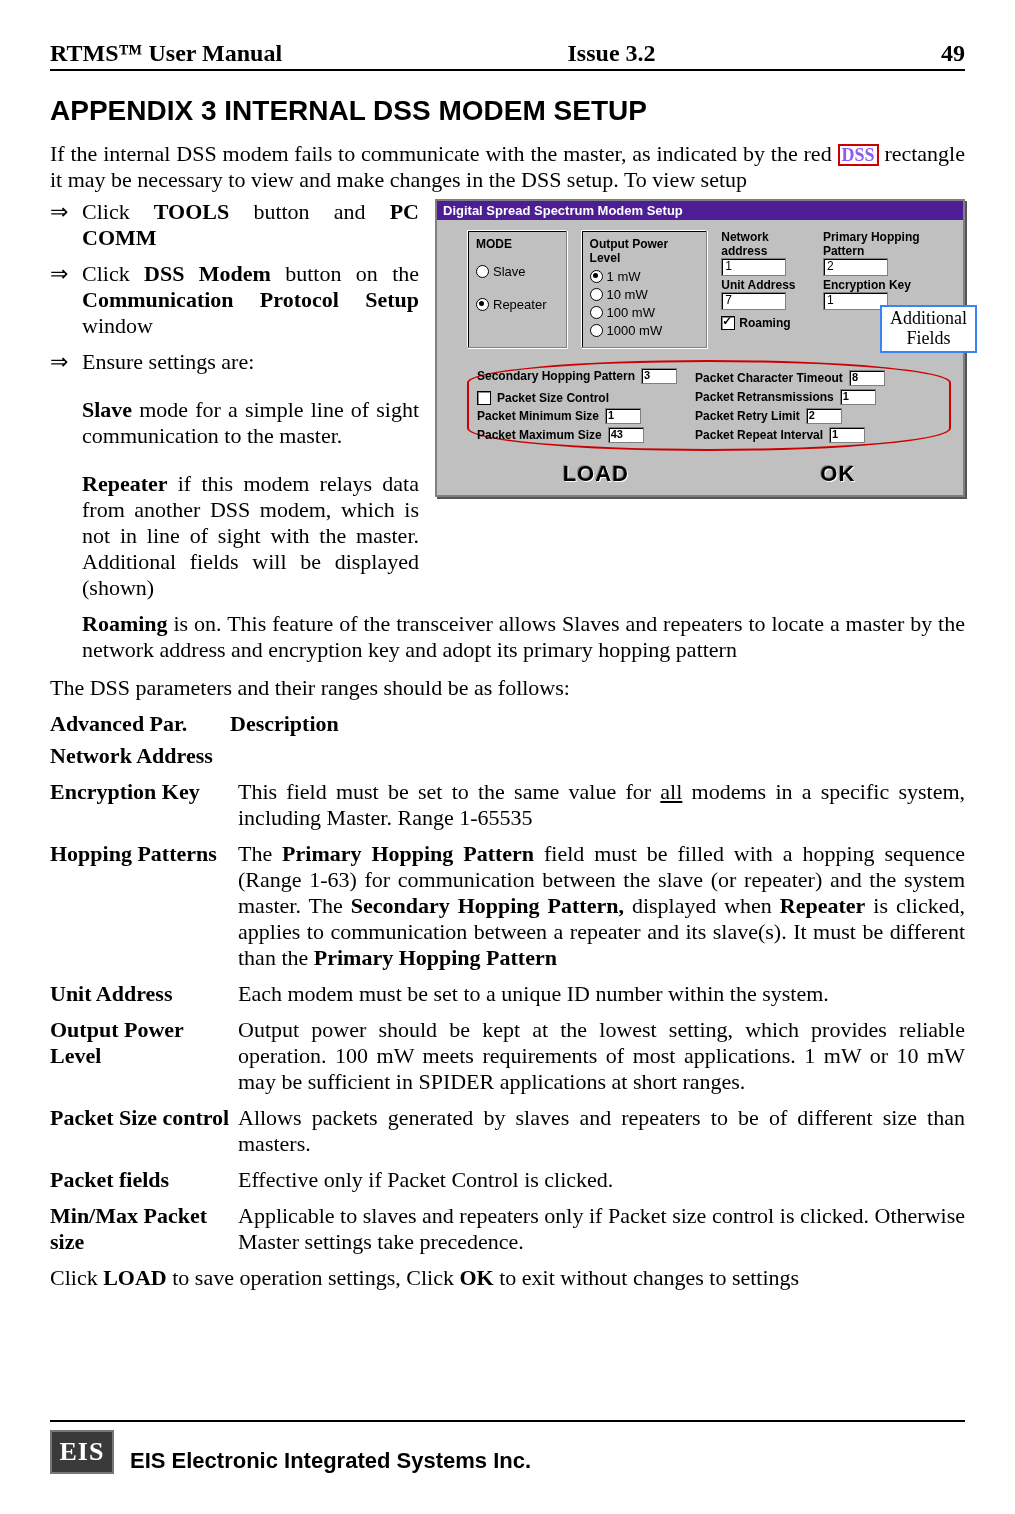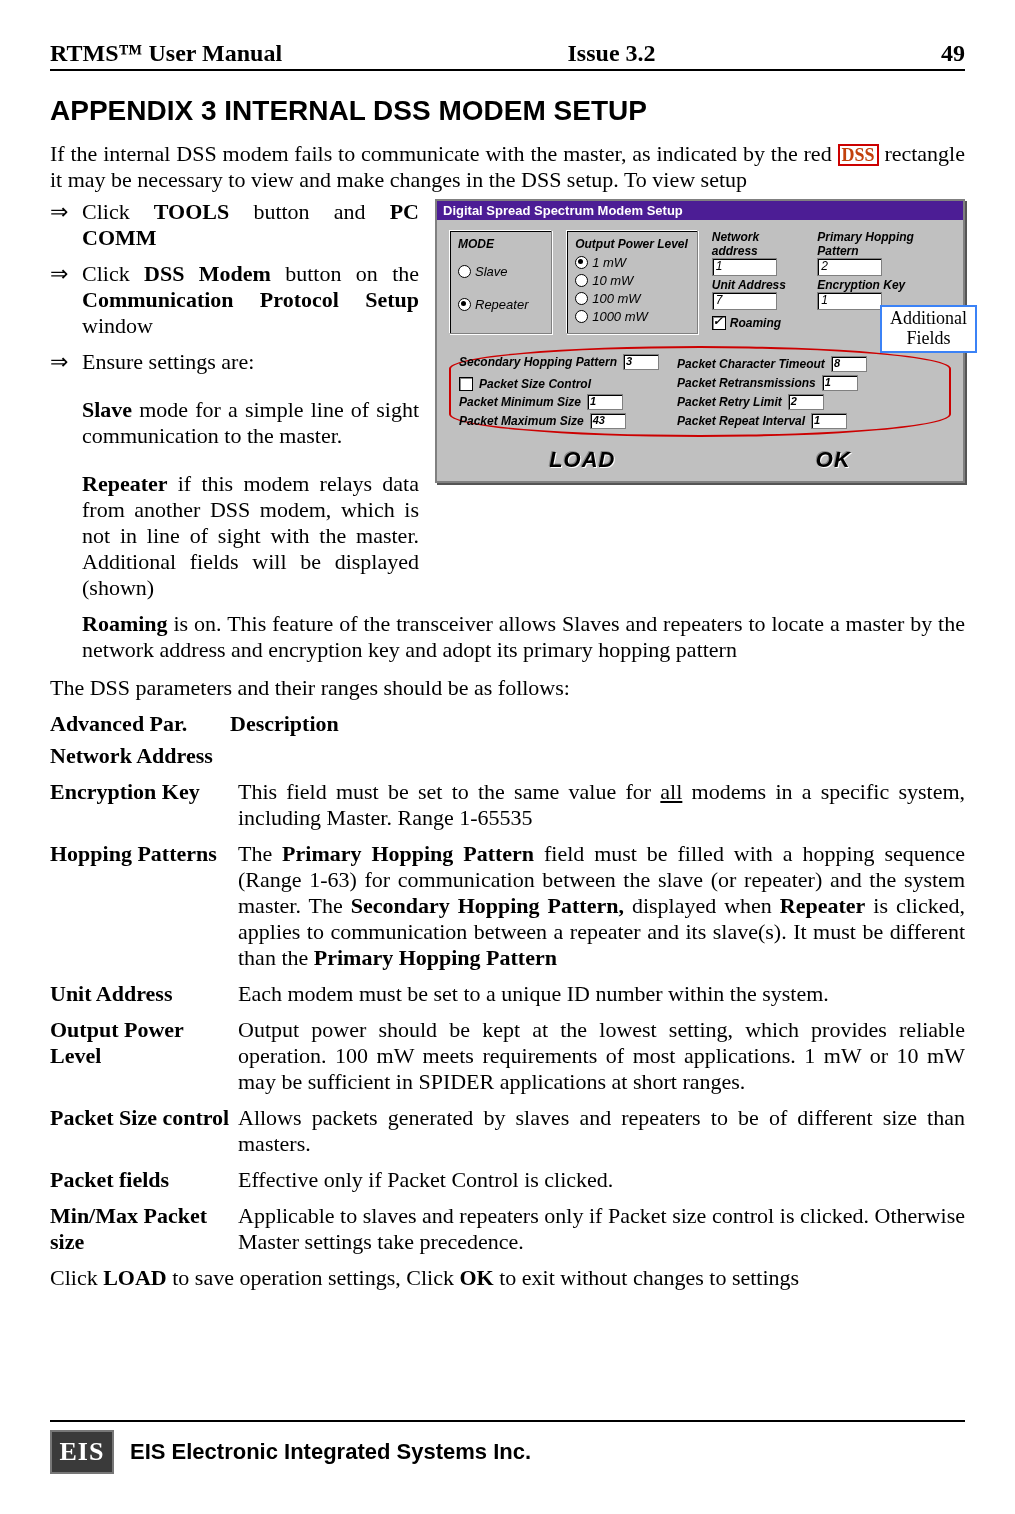--- a/index.html
+++ b/index.html
@@ -33,21 +33,21 @@
     margin: 6px 0 14px 0;
   }
   .para {
     font-size: 22px;
     text-align: justify;
     margin: 0 0 6px 0;
   }
   .dssbox {
     display: inline-block;
     border: 2px solid #c00;
-    color: #c2410c;
+    color: #8b5cf6;
     font-weight: bold;
     font-size: 18px;
     padding: 0 2px;
     line-height: 1;
   }
   .main-flow {
     display: flex;
     gap: 16px;
   }
   .left-col {
@@ -90,24 +90,23 @@
     font-size: 13px;
   }
   .dlg .tbar {
     background: #4c1d95;
     color: #fff;
     font-weight: bold;
     padding: 2px 6px;
     font-size: 13px;
   }
   .dlg .body {
-    padding: 10px 12px 8px 12px;
+    padding: 10px 12px 8px 30px;
     color: #000;
     position: relative;
-    font-style: italic;
   }
   .row1 {
     display: flex;
     gap: 14px;
     align-items: stretch;
     margin-bottom: 12px;
   }
   .grp {
     border: 1px solid #808080;
     border-top-color:#fff; border-left-color:#fff;
@@ -202,21 +201,21 @@
   .underline{text-decoration:underline;}
   .footer-line{
     position:absolute;
     left:50px; right:50px; bottom:92px;
     border-top:2px solid #000;
   }
   .footer{
     position:absolute;
     left:50px; right:50px; bottom:40px;
     display:flex;
-    align-items:center;
+    align-items:flex-end;
     gap:16px;
     font-family: Arial, Helvetica, sans-serif;
     font-size:22px;
     font-weight:bold;
   }
   .logo{
     width:64px;height:44px;background:#3a3a3a;color:#fff;display:flex;align-items:center;justify-content:center;
     font-family:"Times New Roman",serif;font-size:26px;letter-spacing:1px;
     box-shadow: inset 0 0 0 2px #777;
   }

